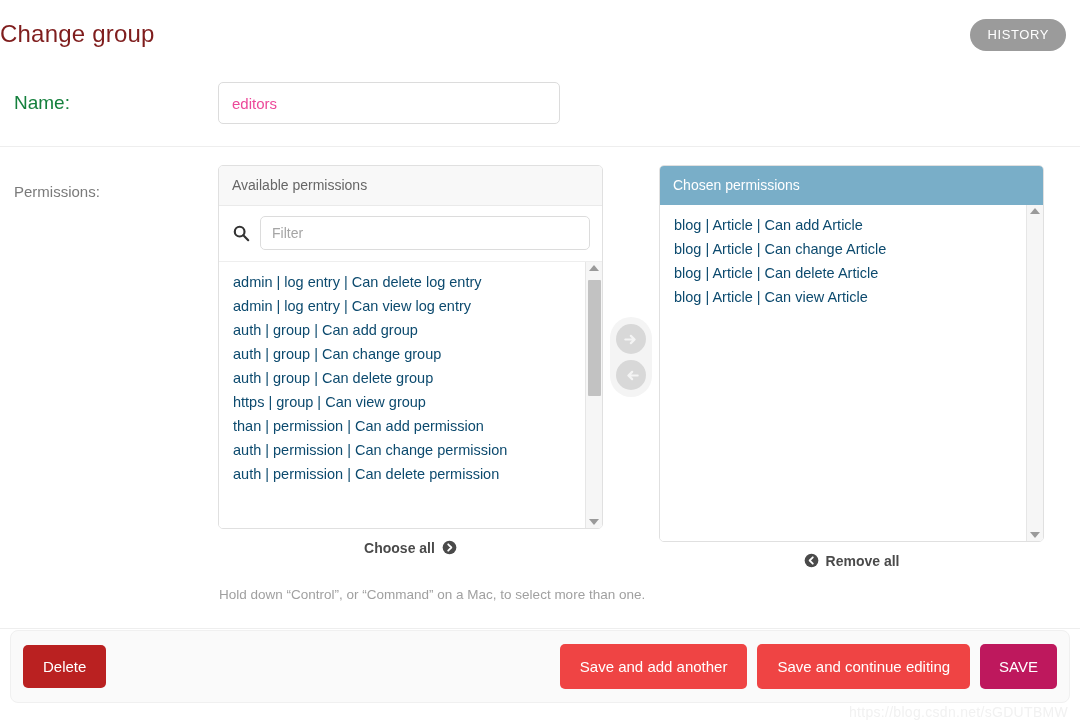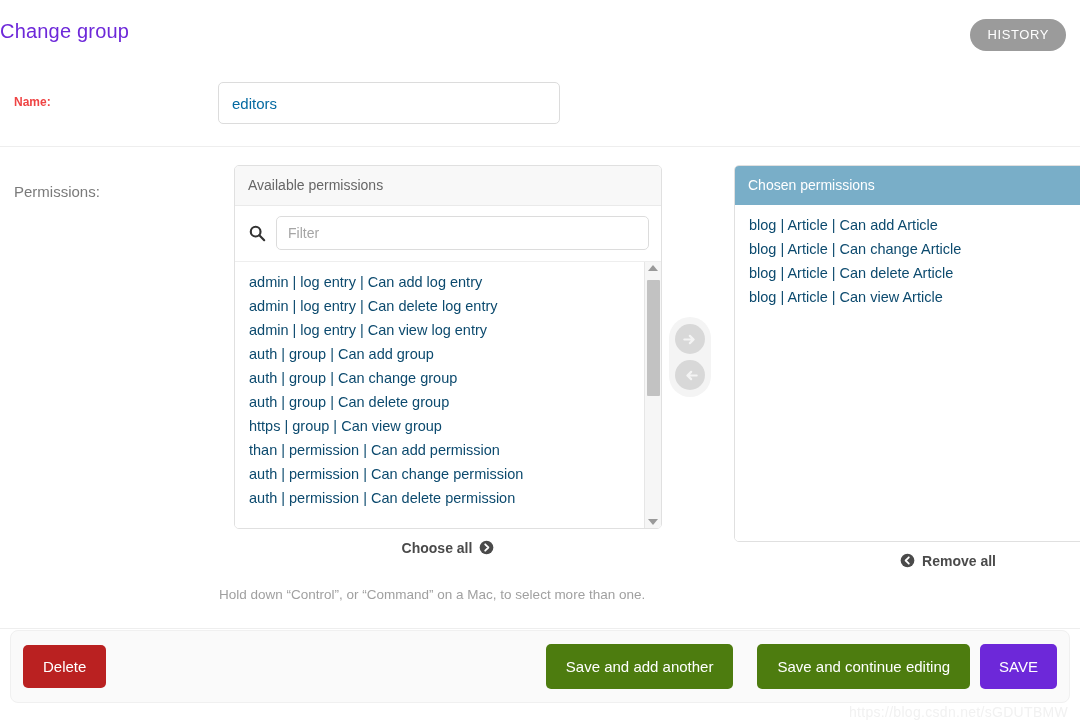--- a/index.html
+++ b/index.html
@@ -10,56 +10,56 @@
     background: #ffffff;
     font-family: "Liberation Sans", sans-serif;
     -webkit-font-smoothing: antialiased;
   }
   .page { position: relative; width: 1080px; height: 721px; overflow: hidden; background:#fff; }
 
   
   .page-head { position: relative; height: 62px; }
   .page-title {
     position: absolute; left: 0; top: 20px;
-    font-size: 20px; color: #6d28d9; font-weight: 400;
+    font-size: 24px; color: #7f1d1d; font-weight: 400;
     letter-spacing: .2px;
   }
   .history-btn {
     position: absolute; right: 14px; top: 19px;
     background: #9b9b9b; color: #ffffff;
     font-size: 13px; letter-spacing: .6px;
     padding: 9px 17px 10px; border-radius: 18px;
     border: none; cursor: pointer; line-height: 1;
     font-family: "Liberation Sans", sans-serif;
     text-align: center;
   }
 
   
   .row { position: relative; display: flex; align-items: flex-start; }
   .row.name-row { padding: 20px 0 22px 0; border-bottom: 1px solid #eeeeee; }
   .row.perm-row { padding: 18px 0 26px 0; border-bottom: 1px solid #eeeeee; }
 
   .label-cell { width: 218px; flex: 0 0 218px; padding-left: 14px; padding-top: 10px; }
-  .label-name { font-size: 12px; font-weight: bold; color: #ef4444; }
+  .label-name { font-size: 19px; font-weight: normal; color: #15803d; }
   .label-perm { font-size: 15px; font-weight: 400; color: #7a7a7a; padding-top: 8px; }
 
   .field-cell { flex: 1 1 auto; }
 
   .name-input {
     width: 342px; height: 42px;
     border: 1px solid #dcdcdc; border-radius: 5px;
-    padding: 0 13px; font-size: 15px; color: #0369a1;
+    padding: 0 13px; font-size: 15px; color: #ec4899;
     background: #fff; outline: none;
     font-family: "Liberation Sans", sans-serif;
   }
 
   
   .selector { display: flex; align-items: flex-start; }
 
-  .selector-box { width: 428px; margin-left: 16px; }
+  .selector-box { width: 385px; }
   .selector-panel {
     border: 1px solid #e0e0e0; border-radius: 5px;
     background: #fff; overflow: hidden;
   }
   .panel-head {
     font-size: 14px; padding: 11px 13px; line-height: 1.2;
   }
   .panel-head.available { background: #f8f8f8; color: #666666; border-bottom: 1px solid #eaeaea; }
   .panel-head.chosen { background: #79aec8; color: #ffffff; }
 
@@ -138,22 +138,22 @@
     margin: 0 10px; background: #fafafa; border: 1px solid #f0f0f0;
     border-radius: 8px; height: 73px;
     display: flex; align-items: center; padding: 0 12px;
   }
   .btn {
     border: none; cursor: pointer; color: #fff;
     font-family: "Liberation Sans", sans-serif;
     line-height: 1; border-radius: 5px;
   }
   .btn-delete { background: #ba2121; font-size: 15px; padding: 14px 20px; }
-  .btn-save-alt { background: #4d7c0f; font-size: 15px; padding: 15px 20px; margin-left: 24px; }
-  .btn-save { background: #6d28d9; font-size: 15px; padding: 15px 19px; margin-left: 10px; }
+  .btn-save-alt { background: #ef4444; font-size: 15px; padding: 15px 20px; margin-left: 10px; }
+  .btn-save { background: #be185d; font-size: 15px; padding: 15px 19px; margin-left: 10px; }
   .spacer { flex: 1 1 auto; }
 
   .watermark {
     position: absolute; right: 12px; bottom: 1px;
     font-size: 14px; color: #f1f1f1; letter-spacing: .3px;
     user-select: none; pointer-events: none;
   }
 </style>
 </head>
 <body>
@@ -192,21 +192,20 @@
                   <circle cx="8.5" cy="8.5" r="5.4"></circle>
                   <line x1="12.6" y1="12.6" x2="18" y2="18" stroke-linecap="round"></line>
                 </svg>
               </span>
               <input class="filter-input" type="text" placeholder="Filter" style="">
             </div>
 
             <div class="opt-list available">
               <div class="opt-inner">
                 <div>
-                    <div class="opt">admin | log entry | Can add log entry</div>
                     <div class="opt">admin | log entry | Can delete log entry</div>
                     <div class="opt">admin | log entry | Can view log entry</div>
                     <div class="opt">auth | group | Can add group</div>
                     <div class="opt">auth | group | Can change group</div>
                     <div class="opt">auth | group | Can delete group</div>
                     <div class="opt">https | group | Can view group</div>
                     <div class="opt">than | permission | Can add permission</div>
                     <div class="opt">auth | permission | Can change permission</div>
                     <div class="opt">auth | permission | Can delete permission</div>
                   </div>

